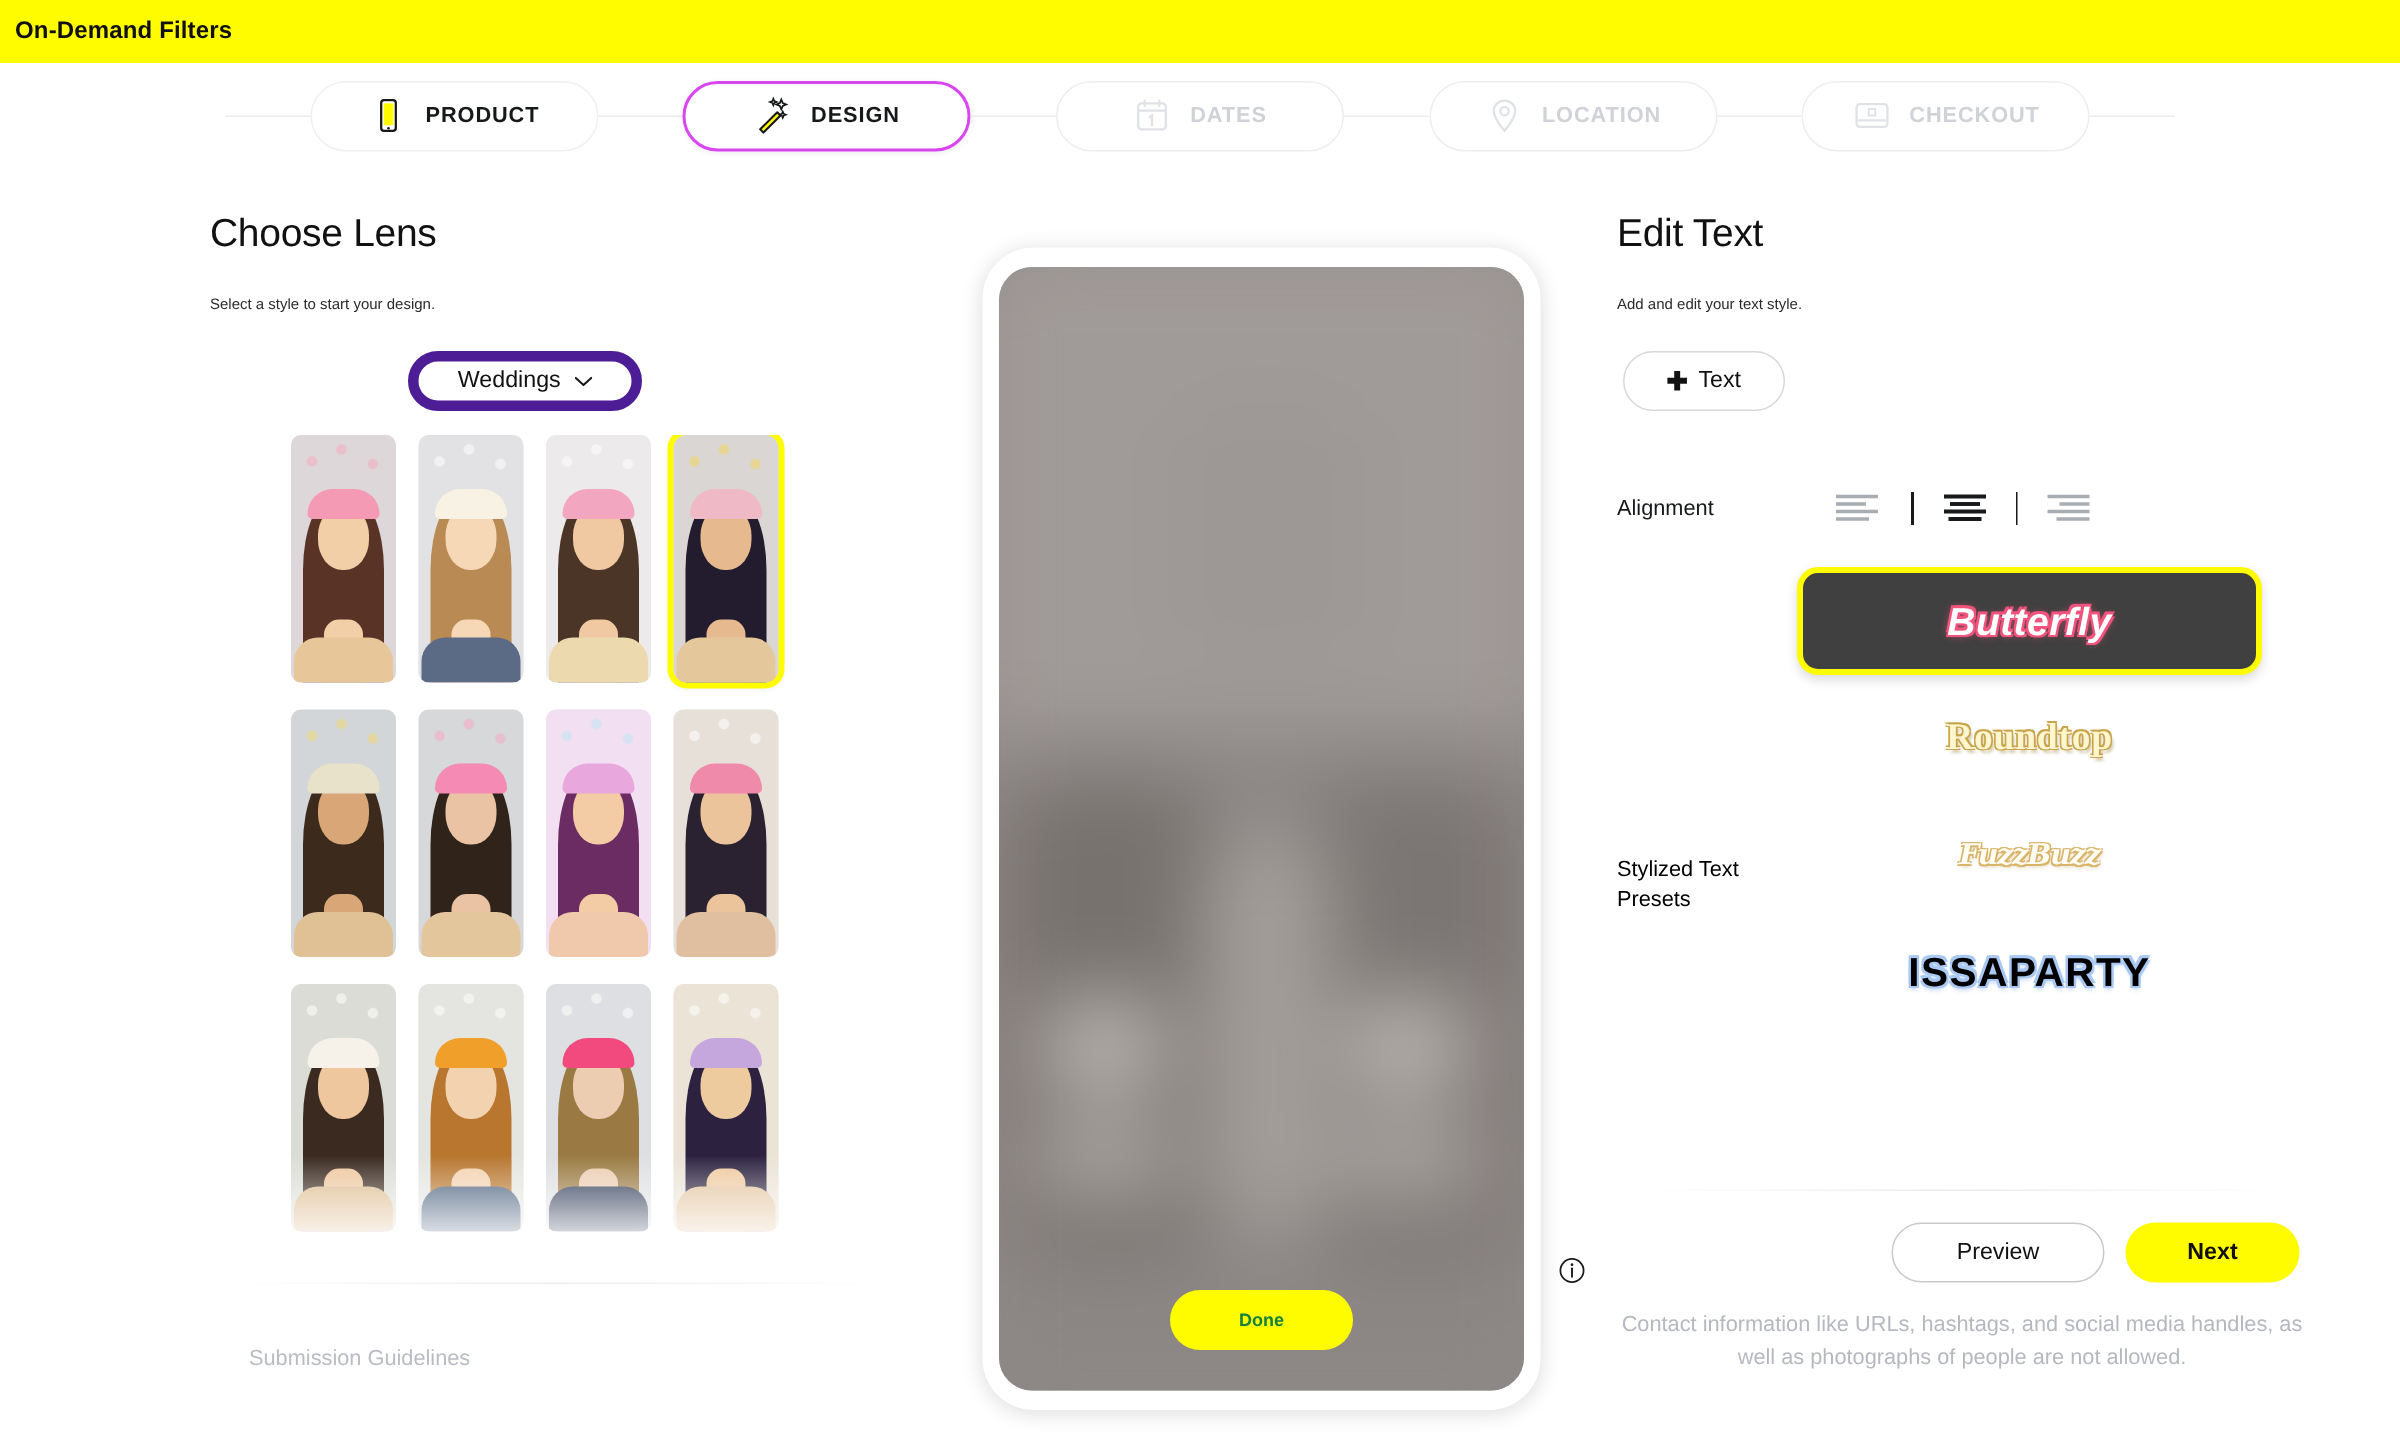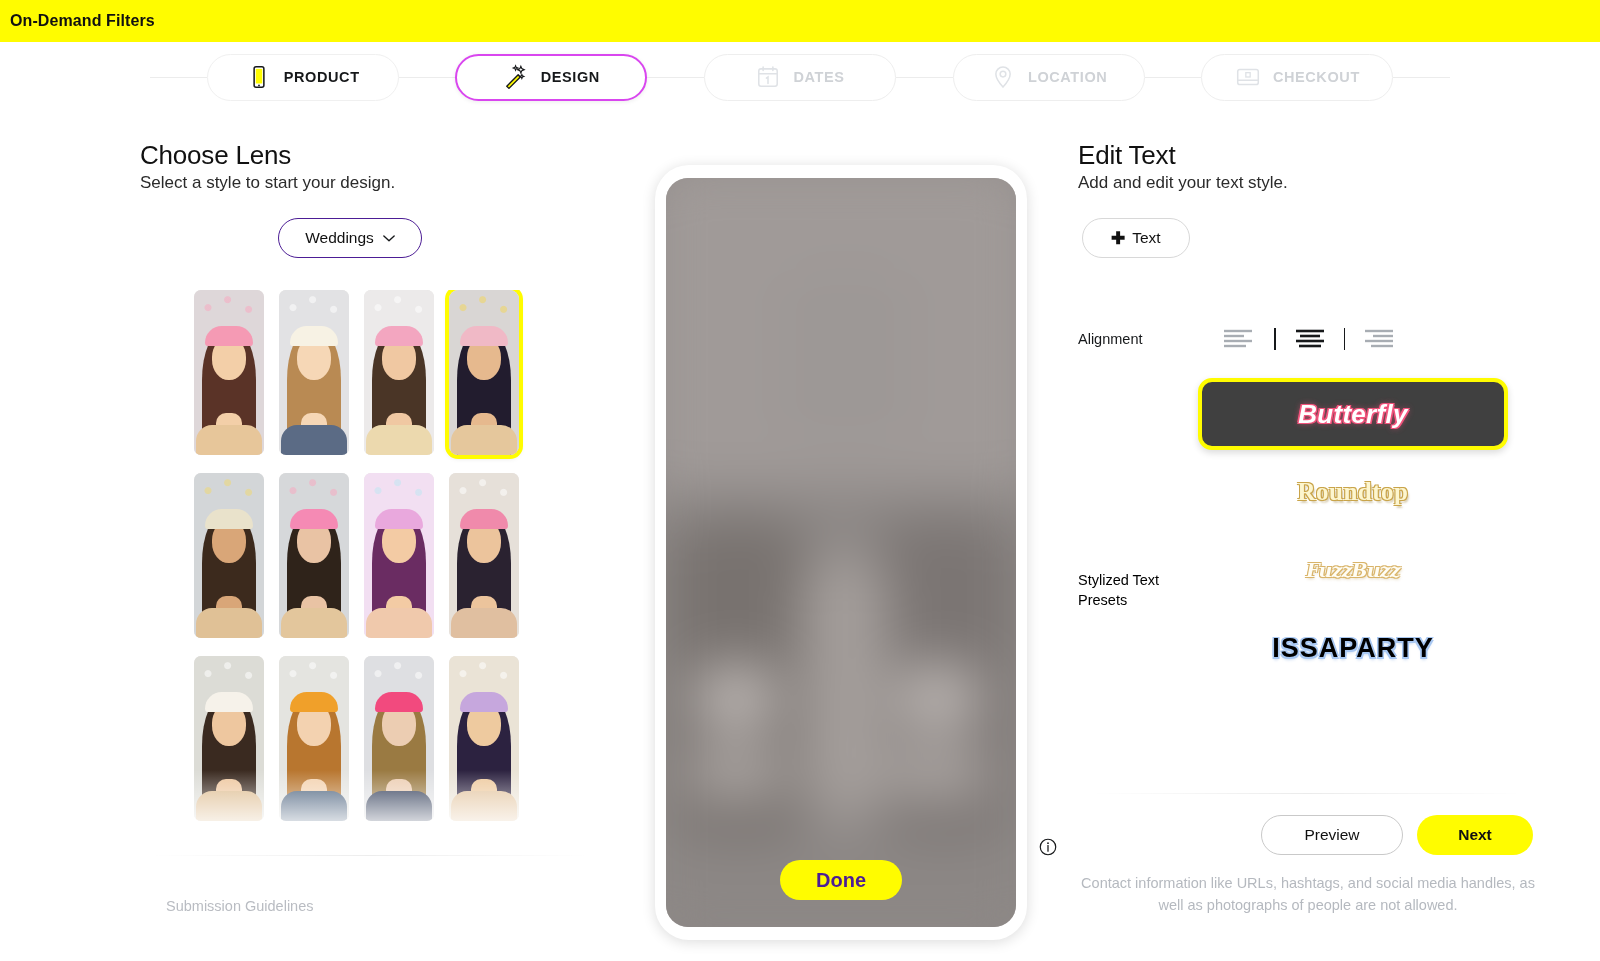--- a/index.html
+++ b/index.html
@@ -57,26 +57,26 @@
     color: #16181a;
   }
   .step.pending .step-label { color: #cfd2d6; }
   .step-ico { width: 26px; height: 26px; display: block; flex: 0 0 auto; }
 
   
   .col-left  { position: absolute; left: 140px;  top: 140px; width: 470px; }
   .col-right { position: absolute; left: 1078px; top: 140px; width: 470px; }
 
   .h2 { font-size: 26px; font-weight: normal; color: #111; letter-spacing: -0.2px; }
-  .sub { margin-top: 2px; font-size: 17px; color: #2b2b2b; }
+  .sub { margin-top: 27px; font-size: 10px; color: #2b2b2b; }
 
   .pill-btn {
     margin-top: 25px;
     height: 40px; border-radius: 21px;
-    border: 1px solid #4c1d95; background: #fff;
+    border: 7px solid #4c1d95; background: #fff;
     display: inline-flex; align-items: center; justify-content: center;
     gap: 9px; padding: 0 26px;
     font-size: 15.5px; color: #111;
   }
   .left-pill-wrap { display: flex; justify-content: center; width: 420px; }
   .chev { width: 12px; height: 7px; display: block; }
 
   
   .lens-area {
     position: absolute; left: 150px; top: 290px;
@@ -166,21 +166,21 @@
   }
   .caret {
     display: inline-block; width: 2px; height: 29px;
     background: #dfe3e6; vertical-align: -5px; margin-left: 1px;
   }
   .done-btn {
     position: absolute; left: 50%; transform: translateX(-50%);
     bottom: 27px;
     width: 122px; height: 40px; border-radius: 21px;
     background: #FFFC00; border: none;
-    font-size: 20px; font-weight: bold; color: #4c1d95;
+    font-size: 12px; font-weight: bold; color: #15803d;
     font-family: "Liberation Sans", sans-serif;
     display: flex; align-items: center; justify-content: center;
   }
   .info-ico {
     position: absolute; left: 1039px; top: 838px;
     width: 18px; height: 18px;
   }
 
   
   .text-btn {

